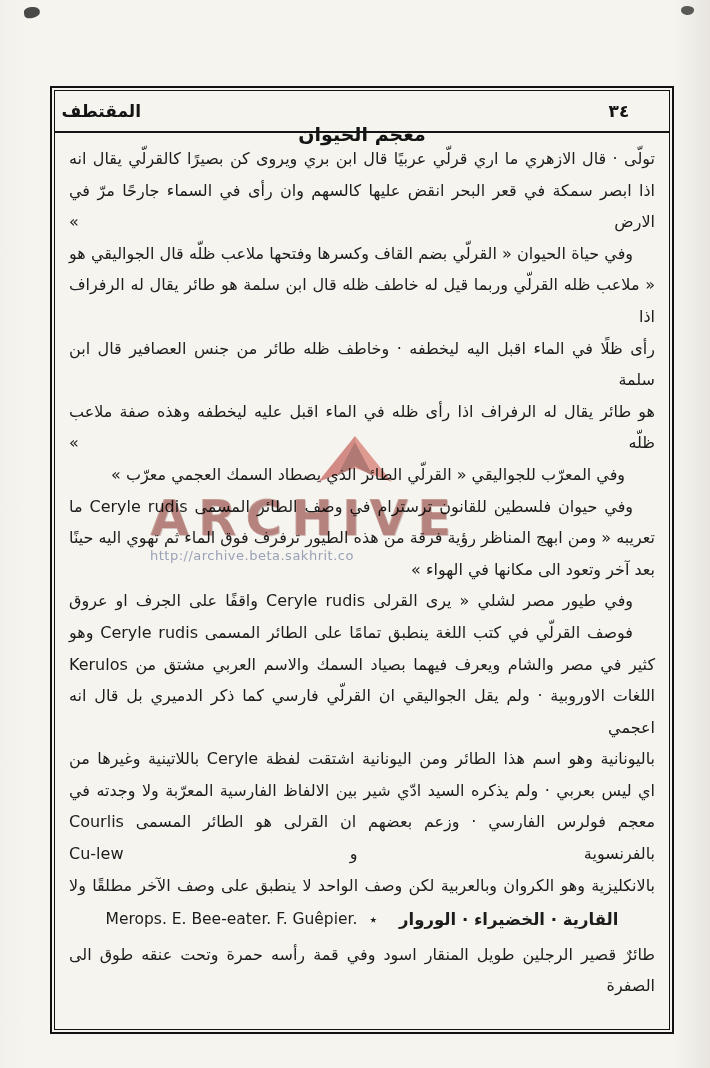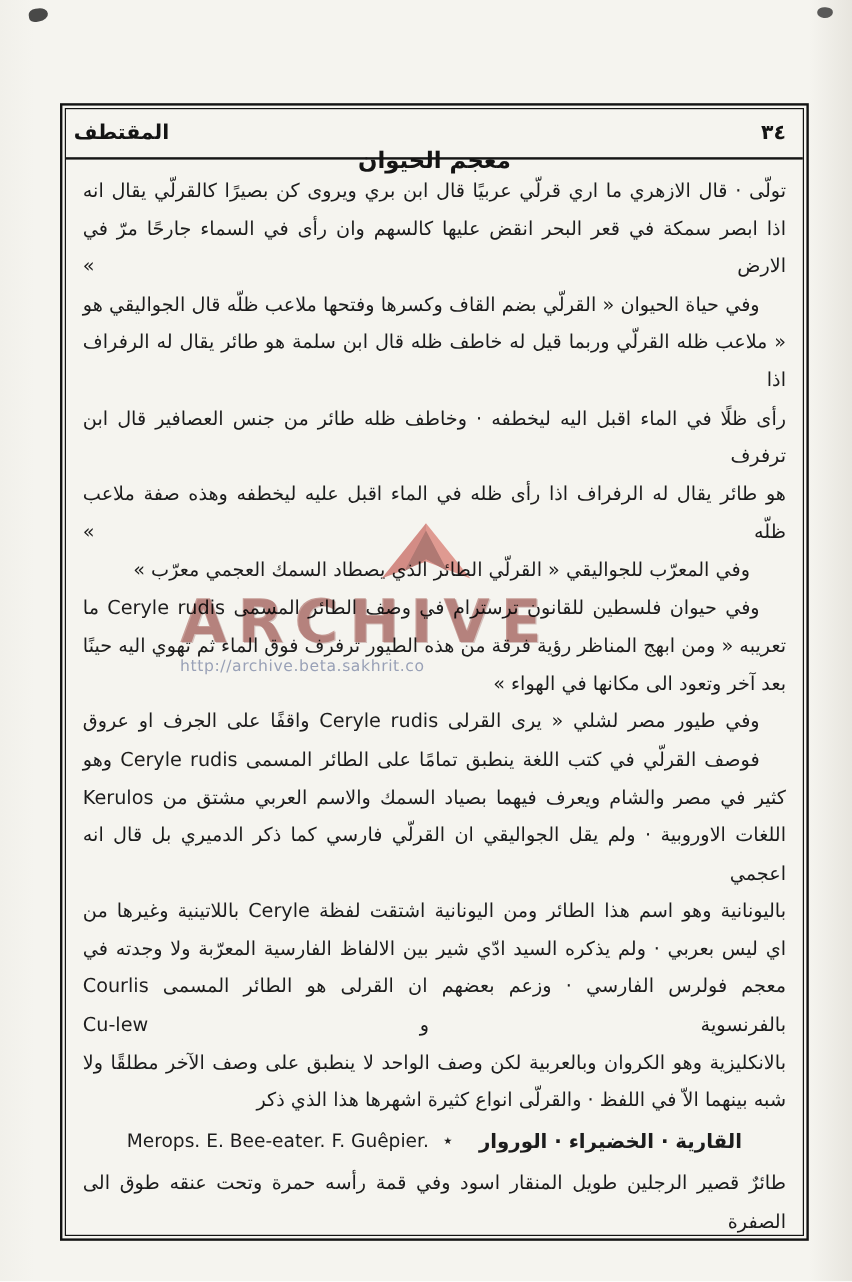--- a/index.html
+++ b/index.html
@@ -10,21 +10,21 @@
   .mark-a{position:absolute;left:24px;top:7px;width:16px;height:11px;background:#2a2a2a;
           border-radius:45% 55% 60% 40%;opacity:.85;transform:rotate(-8deg);}
   .mark-b{position:absolute;left:681px;top:6px;width:13px;height:9px;background:#333;
           border-radius:50% 40% 55% 45%;opacity:.8;transform:rotate(6deg);}
   
   .frame{position:absolute;left:50px;top:86px;width:620px;height:944px;border:2px solid #121212;}
   .frame-inner{position:absolute;inset:2px;border:1px solid #121212;display:flex;flex-direction:column;background:transparent;}
   
   .pg-header{display:flex;direction:rtl;align-items:center;height:40px;border-bottom:2px solid #151515;
              padding:0 14px;font-weight:bold;color:#141414;}
-  .pg-header .h-right{width:72px;font-size:17px;text-align:right;}
+  .pg-header .h-right{width:72px;font-size:17px;text-align:center;}
   .pg-header .h-center{flex:1;text-align:center;font-size:19px;letter-spacing:1px;margin-top:46px;}
   .pg-header .h-left{width:72px;text-align:right;font-size:17px;}
   
   .text-body{direction:rtl;padding:10px 14px 0;font-size:16px;line-height:31.6px;color:#1c1c1c;
              text-align:justify;}
   .ln{text-align-last:justify;}
   .ln.end{text-align:right;text-align-last:right;}
   .ln.indent{text-indent:22px;}
   .ln.indent2{text-indent:30px;}
   .heading{display:flex;direction:rtl;justify-content:center;align-items:center;gap:12px;
@@ -55,35 +55,34 @@
         <div class="h-right">٣٤</div>
         <div class="h-center">معجم الحيوان</div>
         <div class="h-left">المقتطف</div>
       </div>
 
       <div class="text-body">
         <div class="ln">تولّى · قال الازهري ما اري قرلّي عربيًا قال ابن بري ويروى كن بصيرًا كالقرلّي يقال انه</div>
         <div class="ln">اذا ابصر سمكة في قعر البحر انقض عليها كالسهم وان رأى في السماء جارحًا مرّ في الارض »</div>
         <div class="ln indent">وفي حياة الحيوان « القرلّي بضم القاف وكسرها وفتحها ملاعب ظلّه قال الجواليقي هو</div>
         <div class="ln">« ملاعب ظله القرلّي وربما قيل له خاطف ظله قال ابن سلمة هو طائر يقال له الرفراف اذا</div>
-        <div class="ln">رأى ظلًا في الماء اقبل اليه ليخطفه · وخاطف ظله طائر من جنس العصافير قال ابن ترفرف</div>
+        <div class="ln">رأى ظلًا في الماء اقبل اليه ليخطفه · وخاطف ظله طائر من جنس العصافير قال ابن سلمة</div>
         <div class="ln">هو طائر يقال له الرفراف اذا رأى ظله في الماء اقبل عليه ليخطفه وهذه صفة ملاعب ظلّه »</div>
         <div class="ln indent2 end">وفي المعرّب للجواليقي « القرلّي الطائر الذي يصطاد السمك العجمي معرّب »</div>
         <div class="ln indent">وفي حيوان فلسطين للقانون ترسترام في وصف الطائر المسمى Ceryle rudis ما</div>
         <div class="ln">تعريبه « ومن ابهج المناظر رؤية فرقة من هذه الطيور ترفرف فوق الماء ثم تهوي اليه حينًا</div>
         <div class="ln end">بعد آخر وتعود الى مكانها في الهواء »</div>
         <div class="ln indent">وفي طيور مصر لشلي « يرى القرلى Ceryle rudis واقفًا على الجرف او عروق</div>
         <div class="ln indent">فوصف القرلّي في كتب اللغة ينطبق تمامًا على الطائر المسمى Ceryle rudis وهو</div>
         <div class="ln">كثير في مصر والشام ويعرف فيهما بصياد السمك والاسم العربي مشتق من Kerulos</div>
         <div class="ln">اللغات الاوروبية · ولم يقل الجواليقي ان القرلّي فارسي كما ذكر الدميري بل قال انه اعجمي</div>
         <div class="ln">باليونانية وهو اسم هذا الطائر ومن اليونانية اشتقت لفظة Ceryle باللاتينية وغيرها من</div>
         <div class="ln">اي ليس بعربي · ولم يذكره السيد ادّي شير بين الالفاظ الفارسية المعرّبة ولا وجدته في</div>
         <div class="ln">معجم فولرس الفارسي · وزعم بعضهم ان القرلى هو الطائر المسمى Courlis بالفرنسوية و Cu-lew</div>
         <div class="ln">بالانكليزية وهو الكروان وبالعربية لكن وصف الواحد لا ينطبق على وصف الآخر مطلقًا ولا</div>
-        <div class="ln end">شبه بينهما الاّ في اللفظ · والقرلّى انواع كثيرة اشهرها هذا الذي ذكر</div>
 
         <div class="heading">
           <span class="ar">القارية · الخضيراء · الوروار</span>
           <span class="star">٭</span>
           <span class="latin">Merops. E. Bee-eater. F. Guêpier.</span>
         </div>
 
         <div class="ln">طائرٌ قصير الرجلين طويل المنقار اسود وفي قمة رأسه حمرة وتحت عنقه طوق الى الصفرة</div>
 
       </div>

